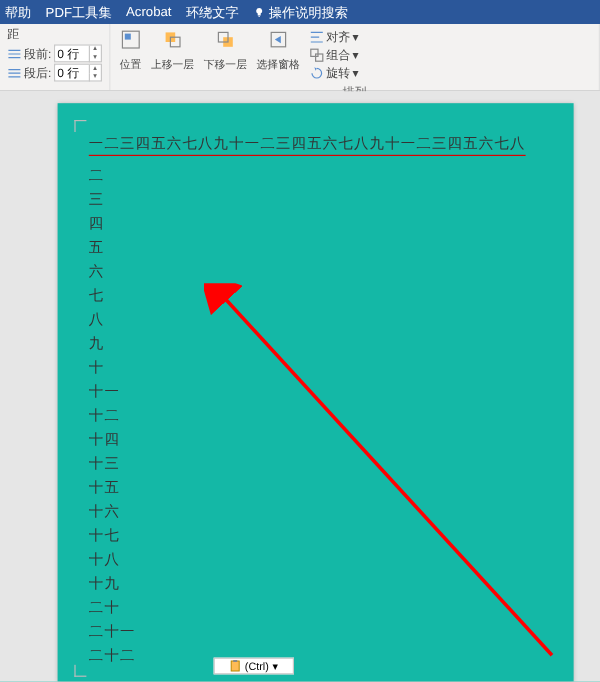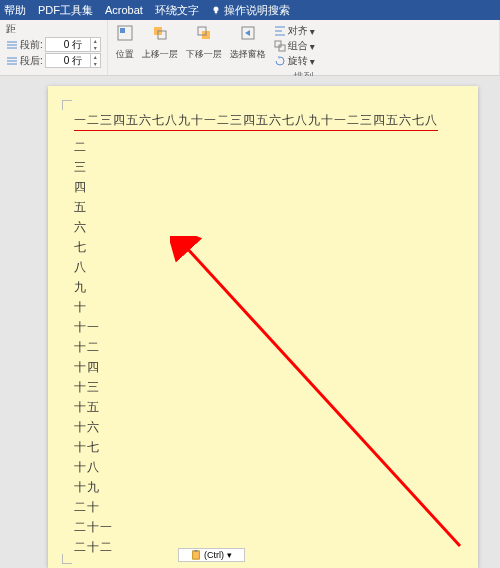--- a/index.html
+++ b/index.html
@@ -11,35 +11,35 @@
   
   .ribbon { background: #f3f2f1; border-bottom: 1px solid #d4d4d4; height: 56px; display: flex; font-size: 10px; color: #444; }
   .group { border-right: 1px solid #e1e1e1; padding: 2px 6px 0 6px; display: flex; flex-direction: column; }
   .group-body { display: flex; gap: 4px; flex: 1; }
   .group-label { text-align: center; font-size: 10px; color: #666; padding-bottom: 1px; }
   
   .spacing-col { display: flex; flex-direction: column; gap: 1px; }
   .sp-row { display: flex; align-items: center; gap: 2px; }
   .sp-row label { font-size: 10px; color: #444; }
   .spin { display: flex; align-items: center; border: 1px solid #c8c8c8; background: #fff; height: 15px; }
-  .spin input { border: none; width: 28px; font-size: 10px; padding: 0 2px; outline: none; margin-left: 16px; }
+  .spin input { border: none; width: 28px; font-size: 10px; padding: 0 2px; outline: none; }
   .spin .arrows { display: flex; flex-direction: column; width: 10px; }
   .spin .arrows div { height: 7px; font-size: 6px; line-height: 6px; text-align: center; border-left: 1px solid #c8c8c8; color: #666; cursor: pointer; }
   
   .btn-col { display: flex; flex-direction: column; align-items: center; gap: 6px; padding: 2px 2px 0 2px; cursor: pointer; }
   .btn-icon { width: 18px; height: 18px; display: flex; align-items: center; justify-content: center; }
   .btn-icon svg { width: 16px; height: 16px; }
   .btn-label { font-size: 9px; color: #444; white-space: nowrap; }
   
   .small-list { display: flex; flex-direction: column; gap: 1px; font-size: 10px; padding: 2px 0; }
   .small-list div { display: flex; align-items: center; gap: 2px; cursor: pointer; padding: 0 2px; text-align: right; }
   .sm-ic { width: 12px; height: 12px; display: inline-flex; align-items: center; justify-content: center; }
   
   .canvas-area { position: relative; background: #e6e6e6; height: calc(568px - 20px - 56px); padding: 10px 16px 0 48px; }
-  .page { background: #fef9c3; box-shadow: 0 1px 4px rgba(0,0,0,.25); width: 430px; height: 100%; padding: 24px 20px 0 20px; position: relative; }
+  .page { background: #14b8a6; box-shadow: 0 1px 4px rgba(0,0,0,.25); width: 430px; height: 100%; padding: 24px 20px 0 20px; position: relative; }
   .crop-tl, .crop-bl { position: absolute; width: 10px; height: 10px; border-color: #bbb; }
   .crop-tl { top: 14px; left: 14px; border-top: 1px solid #bbb; border-left: 1px solid #bbb; }
   .crop-bl { bottom: 4px; left: 14px; border-bottom: 1px solid #bbb; border-left: 1px solid #bbb; }
   
   .line1 { color: #333; font-size: 12px; border-bottom: 1px solid #d00; padding-bottom: 1px; letter-spacing: 1px; margin-left: 6px; margin-bottom: 6px; display: inline-block; }
   .vlist { margin-left: 6px; }
   .vlist div { font-size: 12px; color: #333; line-height: 20px; letter-spacing: 1px; }
   
   .paste-tag { position: absolute; bottom: 6px; left: 130px; background: #fff; border: 1px solid #c8c8c8; font-size: 9px; padding: 1px 12px; display: flex; align-items: center; gap: 3px; cursor: pointer; }
   .paste-ic { width: 10px; height: 10px; }

